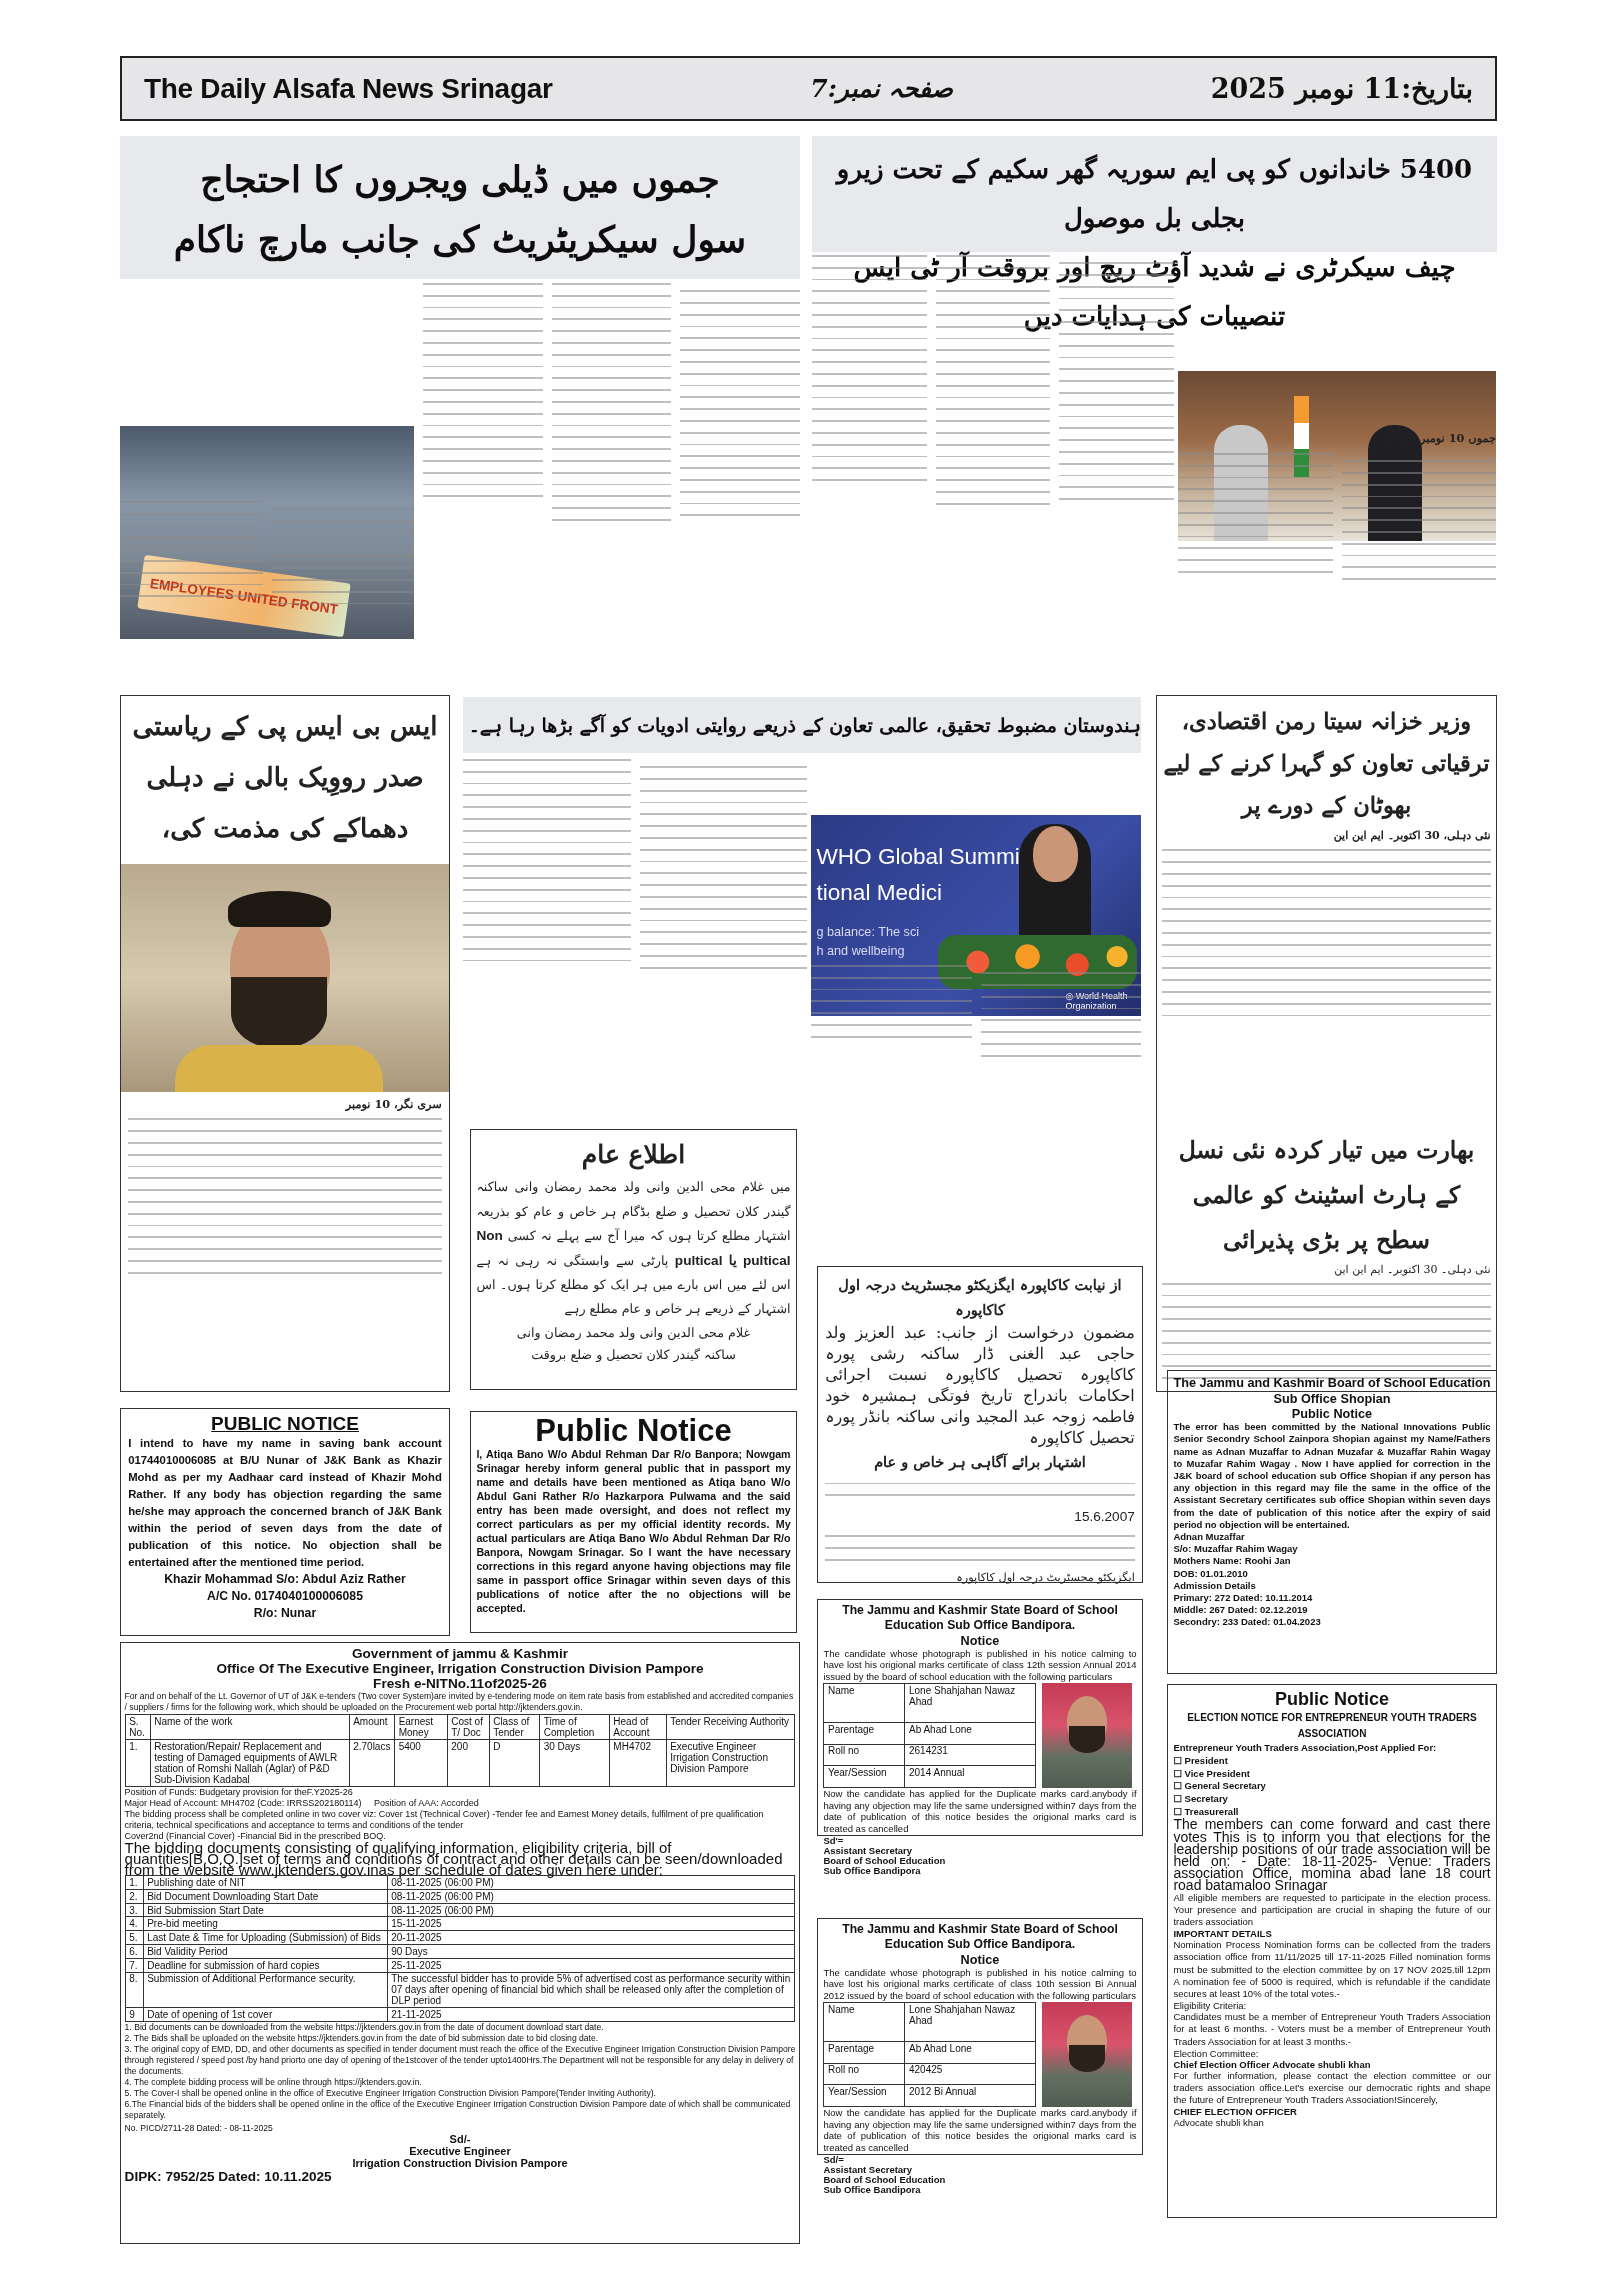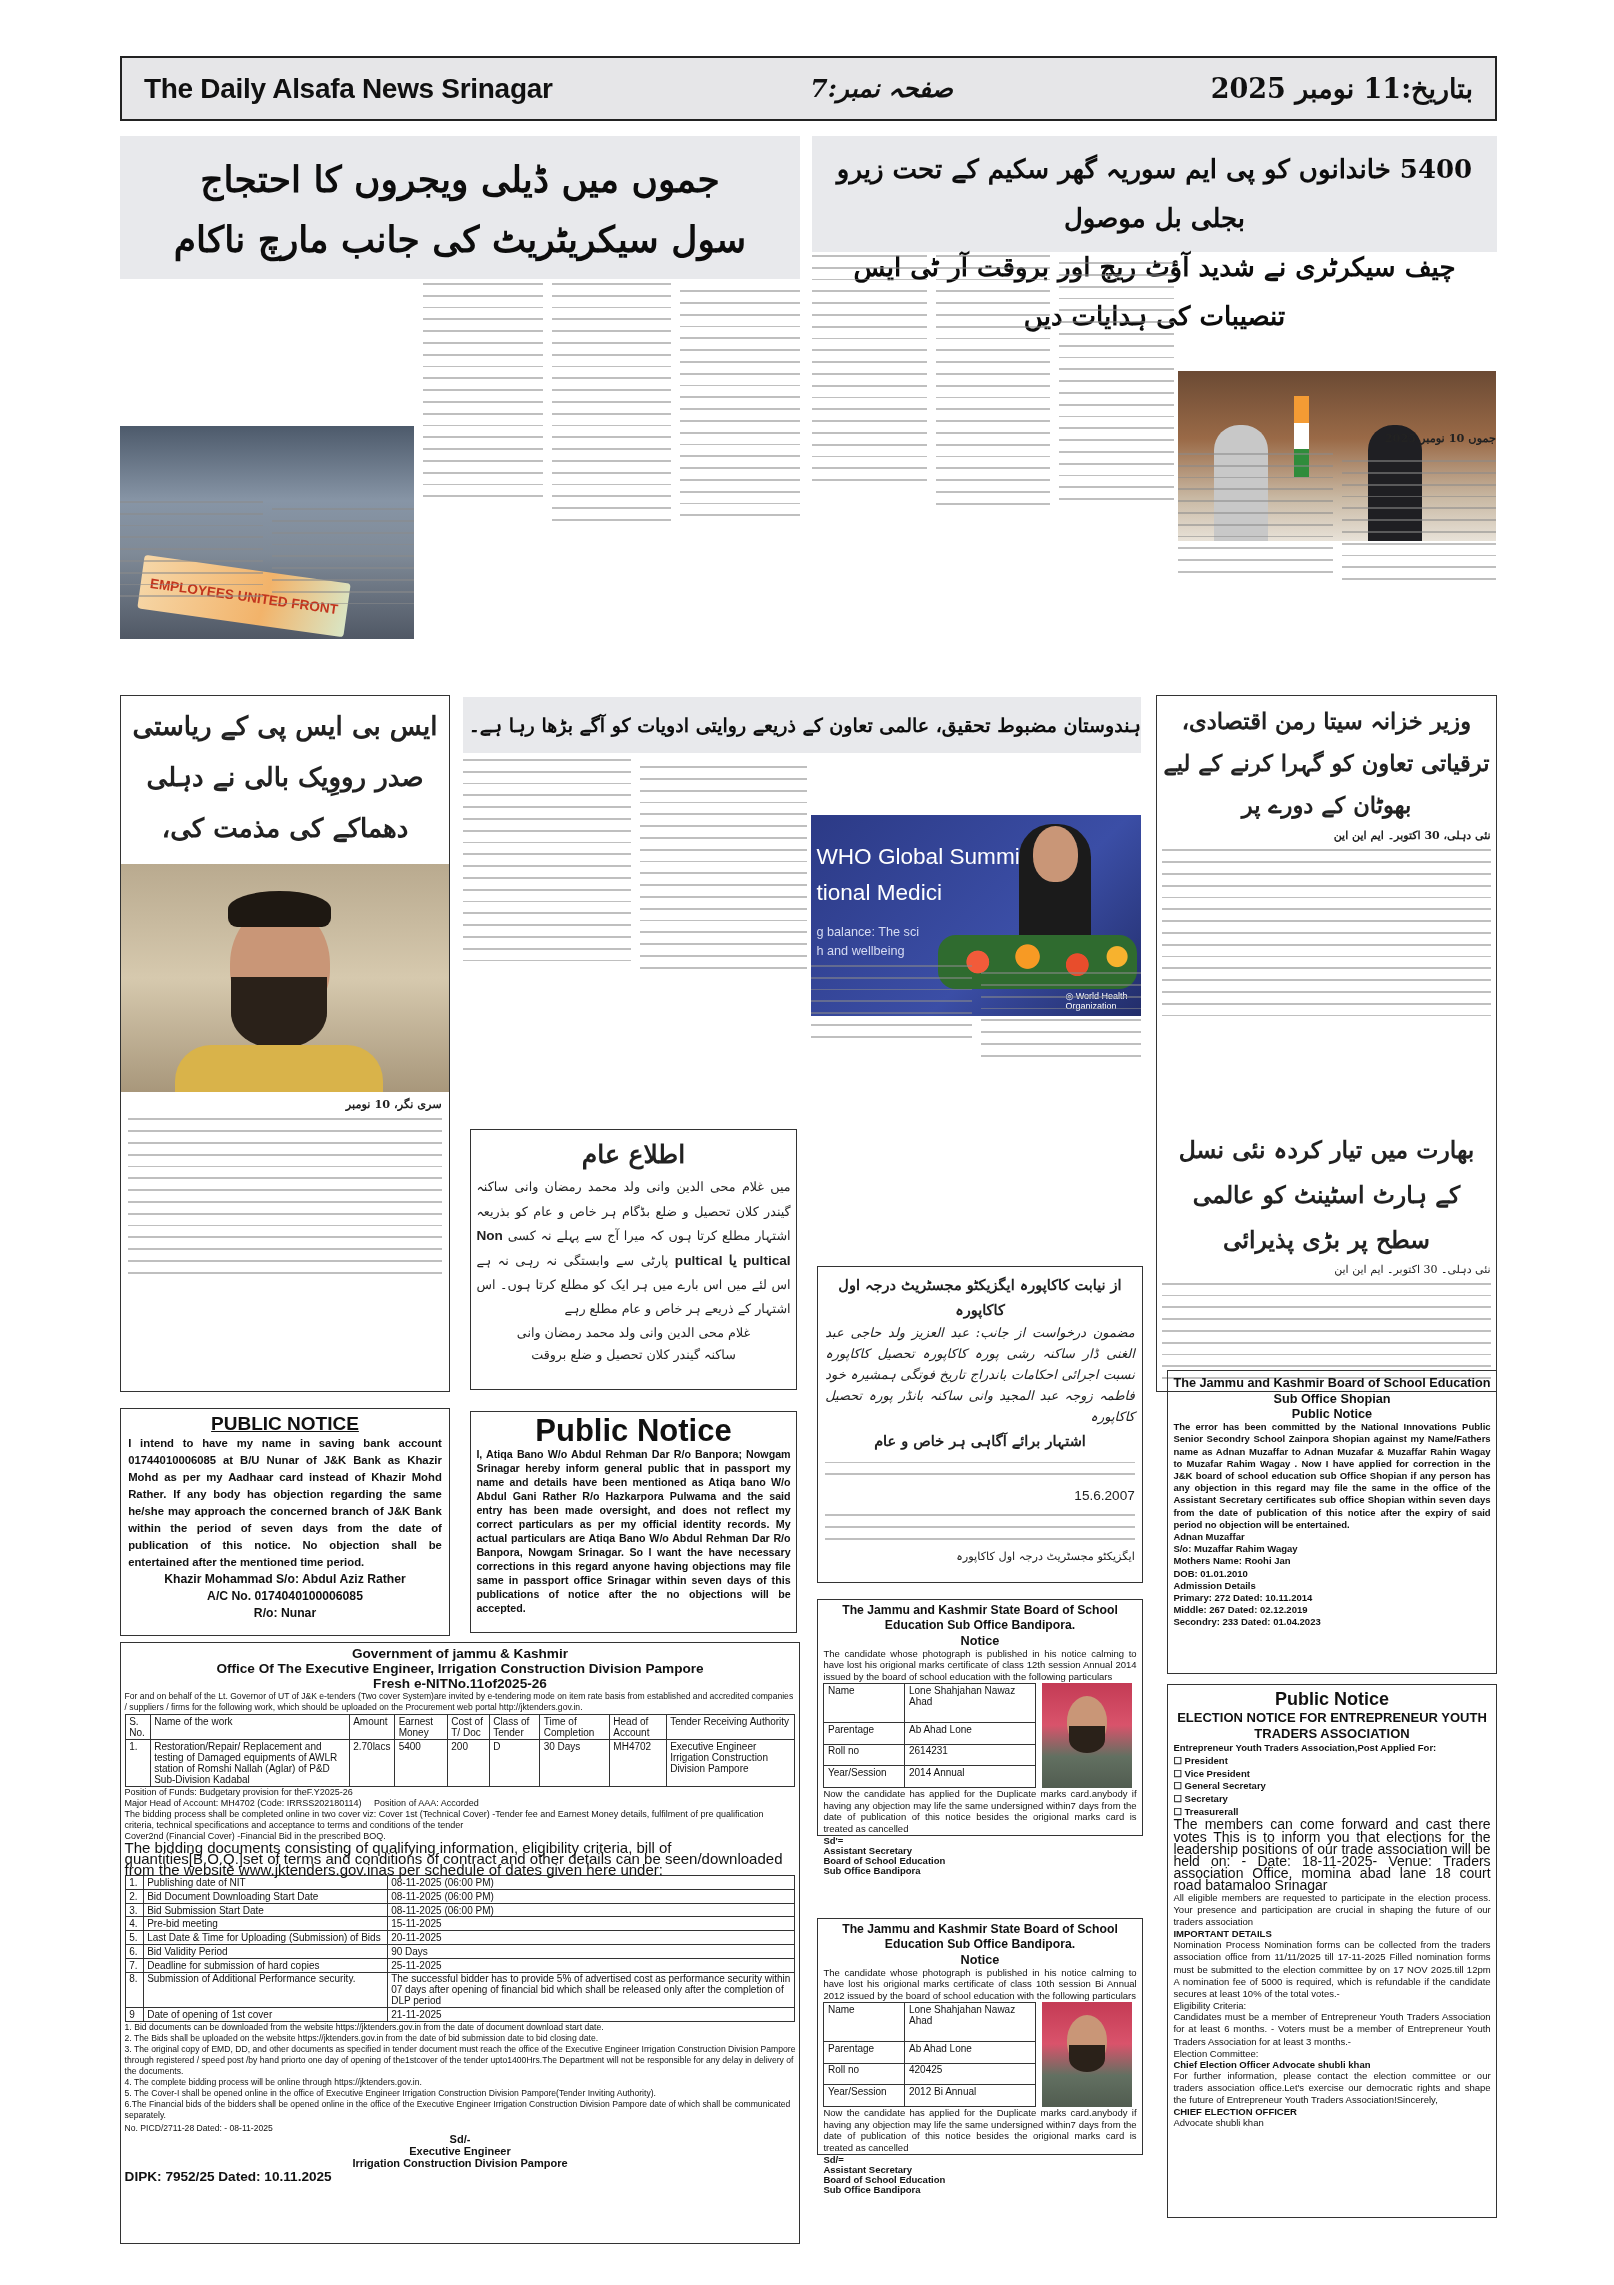--- a/index.html
+++ b/index.html
@@ -368,21 +368,21 @@
       <div class="filler-line"></div>
       <div class="filler-line"></div>
       <div class="filler-line"></div>
       <div class="filler-line"></div>
       <div class="filler-line"></div>
   </div>
 </section>
 
 <section class="abs boxed" style="left:817px; top:1266px; width:326px; height:317px; padding:5.4px 7.2px;">
   <div class="urdu center" style="font-size:14.5px; font-weight:bold; text-align:center; line-height:25px;">از نیابت کاکاپورہ ایگزیکٹو مجسٹریٹ درجہ اول کاکاپورہ</div>
-  <div class="urdu" style="font-size:13px; line-height:21px;font-style:italic;">مضمون درخواست از جانب: عبد العزیز ولد حاجی عبد الغنی ڈار ساکنہ رشی پورہ کاکاپورہ تحصیل کاکاپورہ نسبت اجرائی احکامات باندراج تاریخ فوتگی ہمشیرہ خود فاطمہ زوجہ عبد المجید وانی ساکنہ بانڈر پورہ تحصیل کاکاپورہ</div>
+  <div class="urdu" style="font-size:16px; line-height:21px;">مضمون درخواست از جانب: عبد العزیز ولد حاجی عبد الغنی ڈار ساکنہ رشی پورہ کاکاپورہ تحصیل کاکاپورہ نسبت اجرائی احکامات باندراج تاریخ فوتگی ہمشیرہ خود فاطمہ زوجہ عبد المجید وانی ساکنہ بانڈر پورہ تحصیل کاکاپورہ</div>
   <div class="urdu center" style="font-size:14.5px; text-align:center; font-weight:bold; line-height:27px;">اشتہار برائے آگاہی ہر خاص و عام</div>
   <div class="urdu" style="font-size:11.3px; line-height:21px;">
     <div class="filler-line"></div><div class="filler-line"></div>
     <span style="font-family:'Liberation Sans',sans-serif; font-size:13.6px;">15.6.2007</span>
     <div class="filler-line"></div><div class="filler-line"></div><div class="filler-line"></div>
   </div>
   <div class="urdu" style="font-size:11.3px;">ایگزیکٹو مجسٹریٹ درجہ اول کاکاپورہ</div>
 </section>
 
 <section class="abs boxed" style="left:120px; top:1408px; width:330px; height:228px; padding:3.6px 7.2px;">
@@ -588,21 +588,21 @@
     <div>DOB: 01.01.2010</div>
     <div>Admission Details</div>
     <div>Primary: 272 Dated: 10.11.2014</div>
     <div>Middle: 267 Dated: 02.12.2019</div>
     <div>Secondry: 233 Dated: 01.04.2023</div>
   </div>
 </section>
 
 <section class="abs boxed" style="left:1167px; top:1684px; width:330px; height:534px; padding:3.6px 5.4px;">
   <div class="notice-title" style="font-size:18px;">Public Notice</div>
-  <div class="notice-title" style="font-size:13px; line-height:16.3px;">ELECTION NOTICE FOR ENTREPRENEUR YOUTH TRADERS ASSOCIATION</div>
+  <div class="notice-title" style="font-size:10px; line-height:16.3px;">ELECTION NOTICE FOR ENTREPRENEUR YOUTH TRADERS ASSOCIATION</div>
   <div class="bold" style="font-size:9.5px; line-height:12.7px;">Entrepreneur Youth Traders Association,Post Applied For:</div>
   <div style="font-size:9.5px; line-height:12.7px; font-weight:bold;">
     <div>☐ <span>President</span></div>
     <div>☐ <span>Vice President</span></div>
     <div>☐ <span>General Secretary</span></div>
     <div>☐ <span>Secretary</span></div>
     <div>☐ <span>Treasurerall</span></div>
   </div>
   <div class="en-text" style="font-size:14px; line-height:12.2px;">The members can come forward and cast there votes This is to inform you that elections for the leadership positions of our trade association will be held on: - Date: 18-11-2025- Venue: Traders association Office, momina abad lane 18 court road batamaloo Srinagar</div>
   <div class="en-text" style="font-size:9.5px; line-height:12.2px;">All eligible members are requested to participate in the election process. Your presence and participation are crucial in shaping the future of our traders association</div>

